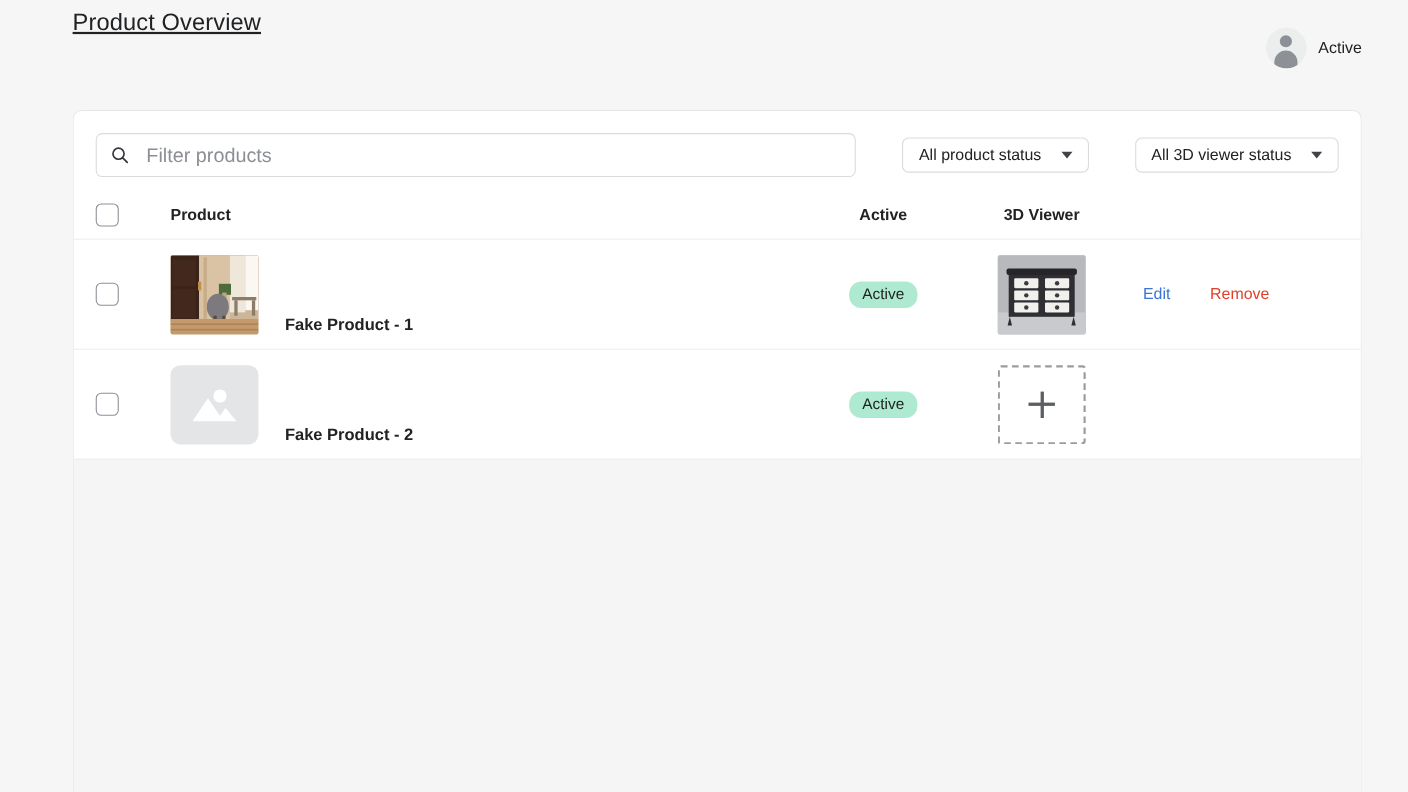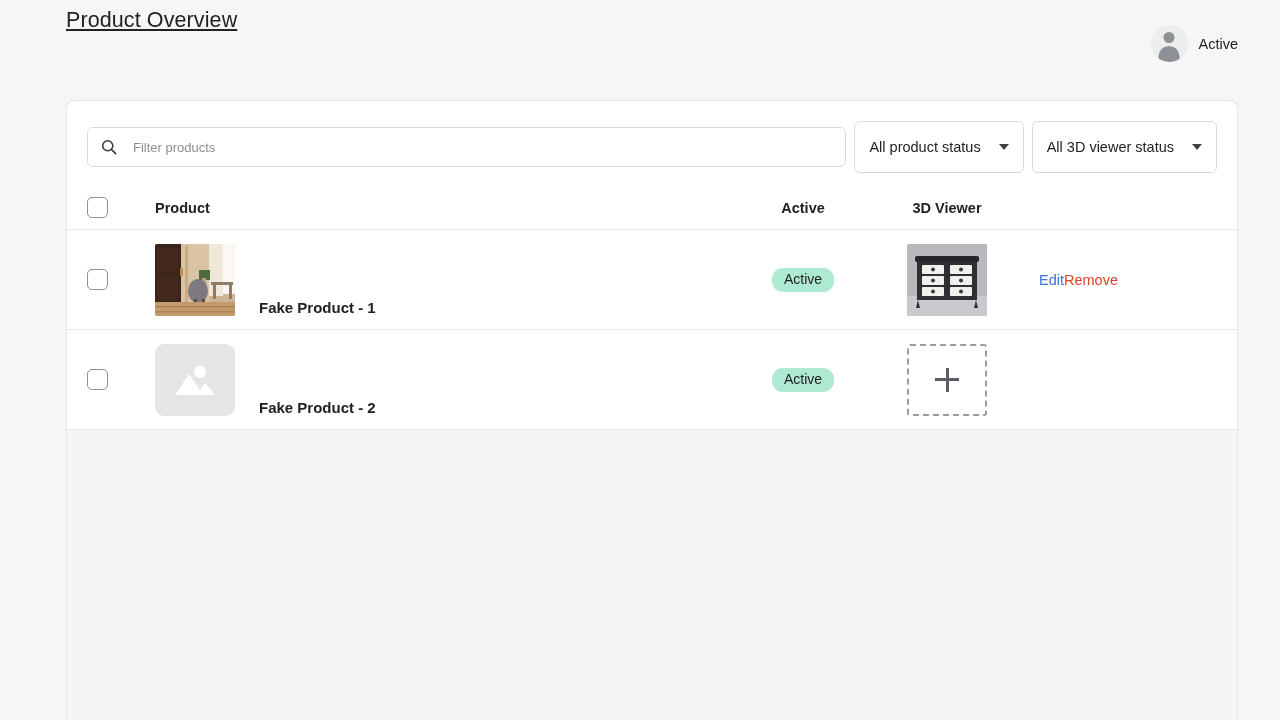--- a/index.html
+++ b/index.html
@@ -66,38 +66,39 @@
     height: 40px;
     border: 1px solid #d9dbdd;
     border-radius: 6px;
     display: flex; align-items: center;
     padding: 0 12px;
     background: #fff;
   }
   .search-icon { width: 18px; height: 18px; flex: 0 0 auto; margin-right: 13px; }
   .search-input {
     border: none; outline: none; flex: 1 1 auto;
-    font-size: 13px; color: #202223;
+    font-size: 18px; color: #202223;
     font-family: "Liberation Sans", sans-serif;
     background: transparent;
   }
   .search-input::placeholder { color: #8b8f94; }
 
   .select-btn {
-    height: 52px;
+    height: 32px;
     border: 1px solid #d9dbdd;
     border-radius: 6px;
     background: #fff;
     display: flex; align-items: center; justify-content: space-between;
     padding: 0 14px;
     gap: 18px;
     cursor: pointer;
     font-size: 14.5px; color: #202223;
     font-family: "Liberation Sans", sans-serif;
     white-space: nowrap;
+    margin-left: 34px;
   }
   .caret {
     width: 0; height: 0;
     border-left: 5px solid transparent;
     border-right: 5px solid transparent;
     border-top: 6px solid #3f4246;
     flex: 0 0 auto;
   }
 
   
@@ -115,21 +116,21 @@
     padding: 0 20px;
     border-bottom: 1px solid #ebebeb;
     background: #fff;
   }
   .tbl-row.last { border-bottom: 1px solid #e9e9e9; }
 
   .col-check { width: 46px; flex: 0 0 46px; display: flex; align-items: center; }
   .col-product { flex: 1 1 auto; display: flex; align-items: flex-end; min-width: 0; margin-left: 22px; }
   .col-status { width: 168px; flex: 0 0 168px; display: flex; align-items: center; justify-content: center; }
   .col-viewer { width: 120px; flex: 0 0 120px; display: flex; align-items: center; justify-content: center; }
-  .col-actions { width: 210px; flex: 0 0 210px; display: flex; align-items: flex-end; padding-left: 32px; }
+  .col-actions { width: 210px; flex: 0 0 210px; display: flex; align-items: flex-end; gap: 36px; padding-left: 32px; }
 
   .checkbox {
     width: 21px; height: 21px;
     border: 1.7px solid #8c9196;
     border-radius: 5px;
     background: #fff;
     cursor: pointer;
   }
 
   .th {

